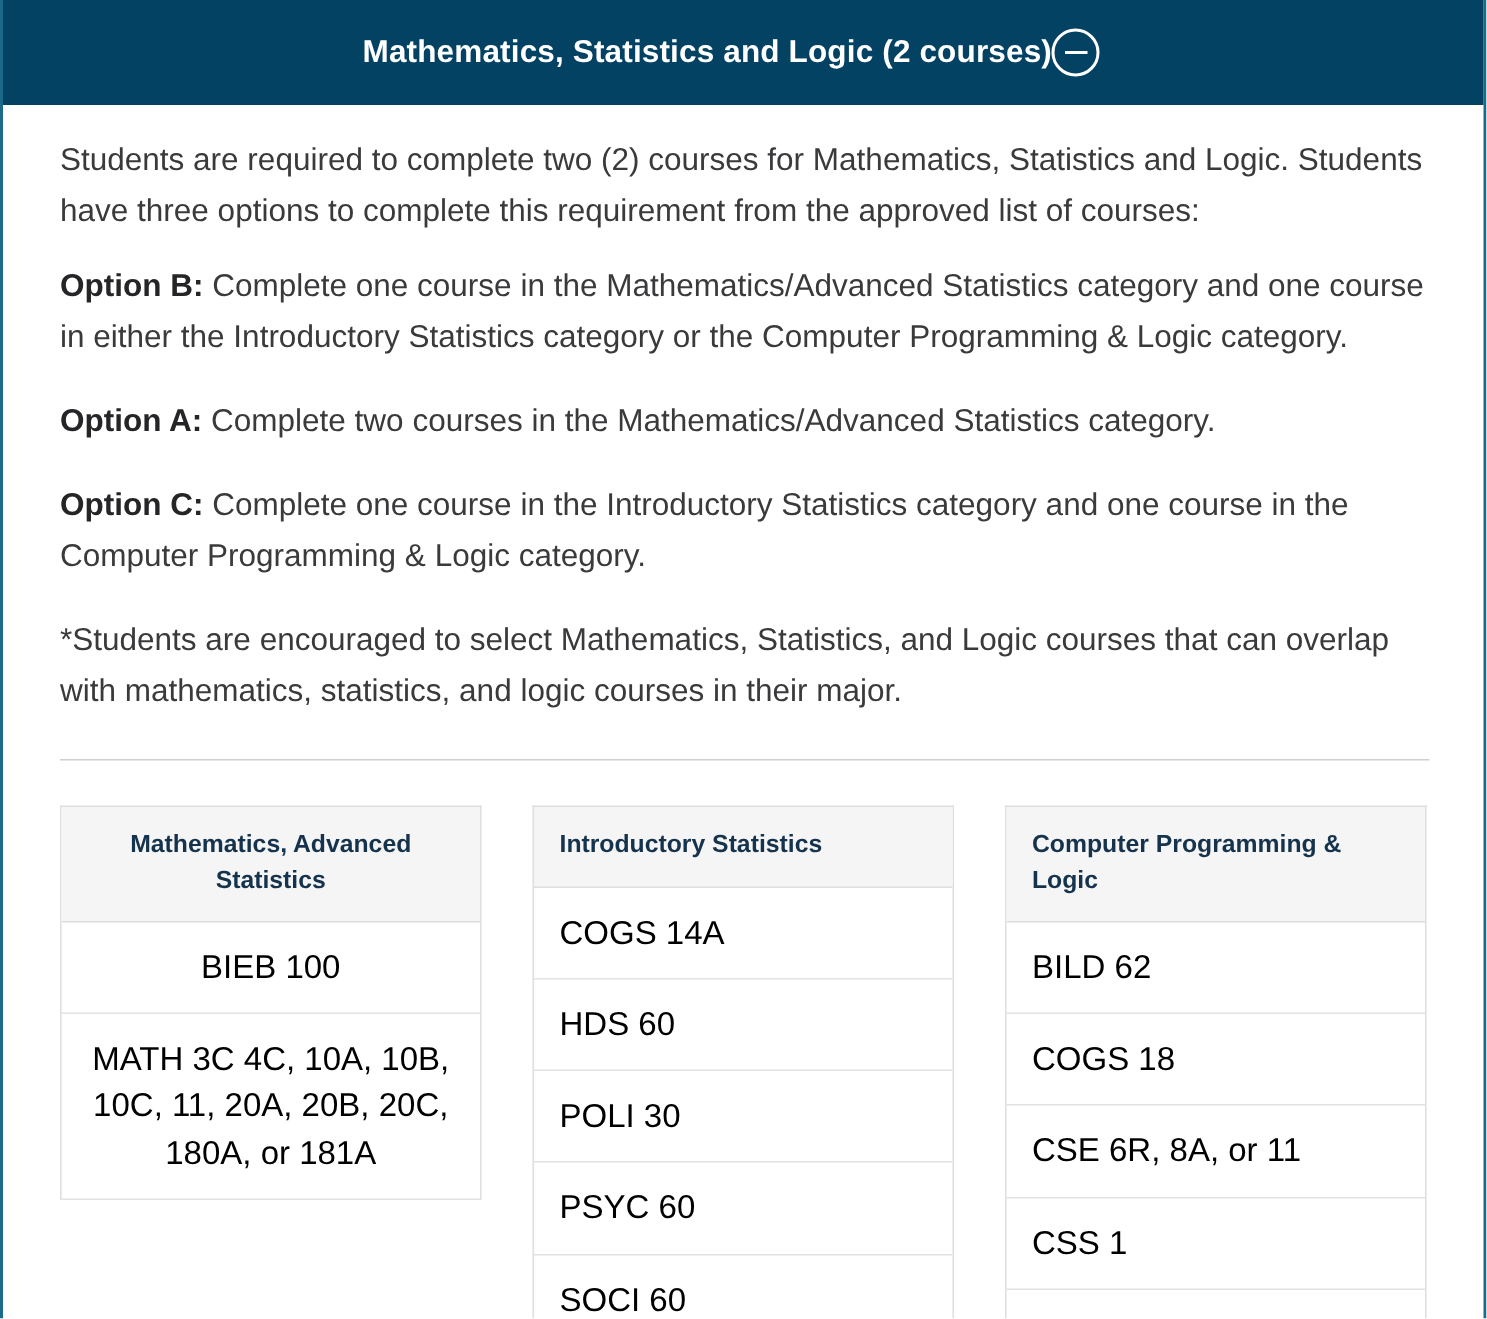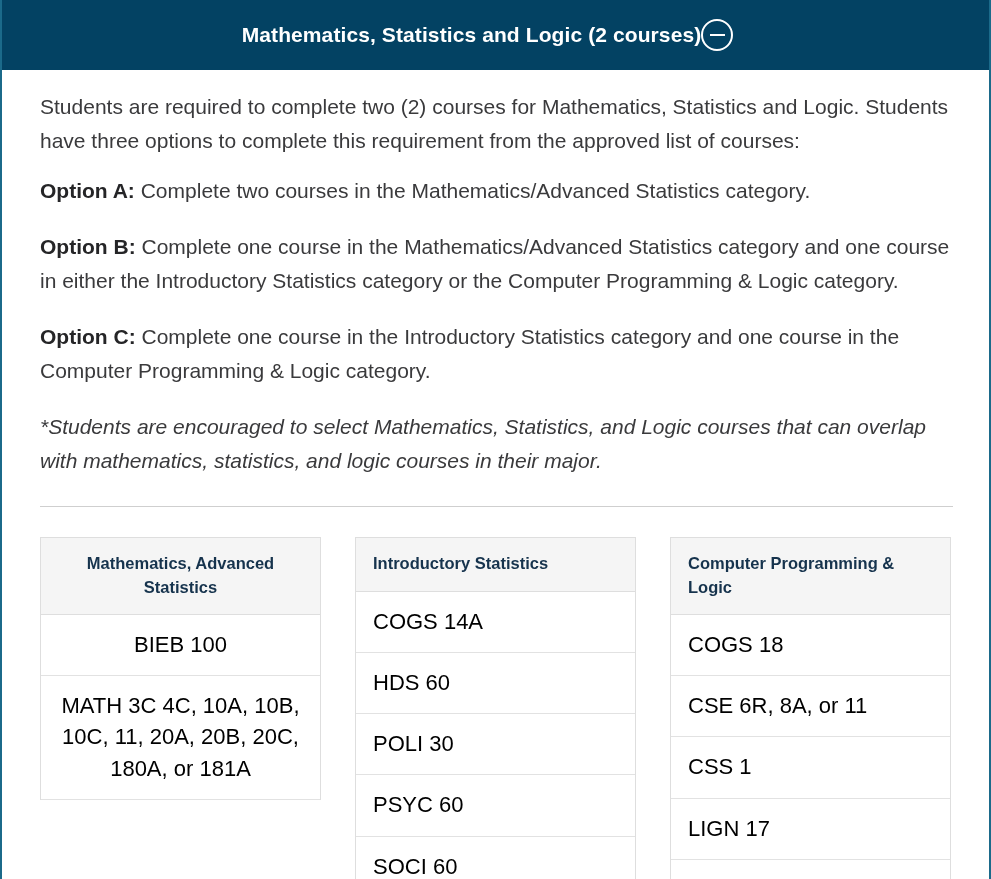--- a/index.html
+++ b/index.html
@@ -71,21 +71,20 @@
   .para {
     color: #3a3a3c;
     font-size: 21px;
     line-height: 1.62;
     margin: 0 0 16px 0;
     max-width: 916px;
   }
   .para.tight { margin-bottom: 22px; }
   .para b { color: #252527; font-weight: bold; }
   .para.note {
-    font-style: italic;
     margin-top: 18px;
     margin-bottom: 16px;
   }
 
   .divider {
     border: 0;
     border-top: 1px solid #cfcfcf;
     margin: 28px 0 0 0;
     width: 913px;
   }
@@ -136,25 +135,25 @@
     <div class="collapse-toggle">
       <span class="bar"></span>
     </div>
   </div>
 
   <div class="panel-body">
 
     <p class="para">Students are required to complete two (2) courses for Mathematics, Statistics and Logic. Students have three options to complete this requirement from the approved list of courses:</p>
 
     <p class="para tight">
-      <b>Option A:</b><span> Complete two courses in the Mathematics/Advanced Statistics category.</span>
+      <b>Option B:</b><span> Complete one course in the Mathematics/Advanced Statistics category and one course in either the Introductory Statistics category or the Computer Programming &amp; Logic category.</span>
     </p>
 
     <p class="para tight">
-      <b>Option B:</b><span> Complete one course in the Mathematics/Advanced Statistics category and one course in either the Introductory Statistics category or the Computer Programming &amp; Logic category.</span>
+      <b>Option A:</b><span> Complete two courses in the Mathematics/Advanced Statistics category.</span>
     </p>
 
     <p class="para tight">
       <b>Option C:</b><span> Complete one course in the Introductory Statistics category and one course in the Computer Programming &amp; Logic category.</span>
     </p>
 
     <p class="para note">*Students are encouraged to select Mathematics, Statistics, and Logic courses that can overlap with mathematics, statistics, and logic courses in their major.</p>
 
     <hr class="divider">
 
@@ -170,20 +169,21 @@
         <div class="ct-head">Introductory Statistics</div>
         <div class="ct-row">COGS 14A</div>
         <div class="ct-row">HDS 60</div>
         <div class="ct-row">POLI 30</div>
         <div class="ct-row">PSYC 60</div>
         <div class="ct-row">SOCI 60</div>
       </div>
 
       <div class="course-table col-3">
         <div class="ct-head">Computer Programming &amp; Logic</div>
+        <div class="ct-row">BILD 62</div>
         <div class="ct-row">COGS 18</div>
         <div class="ct-row">CSE 6R, 8A, or 11</div>
         <div class="ct-row">CSS 1</div>
         <div class="ct-row">LIGN 17</div>
         <div class="ct-row">MAE 5, 9, or 10</div>
         <div class="ct-row">PHIL 10 or 12</div>
       </div>
 
     </div>
   </div>

